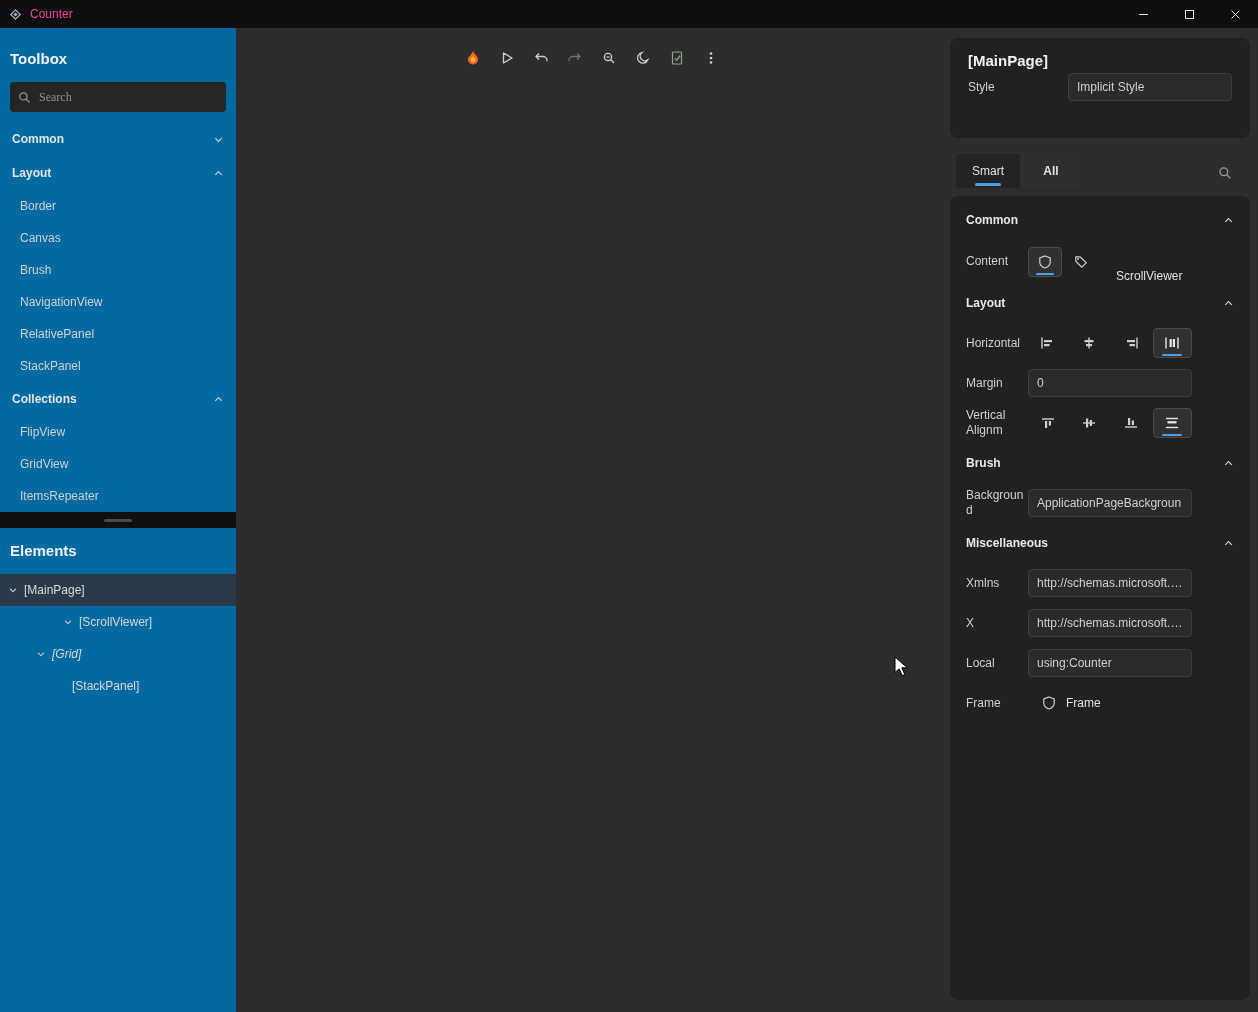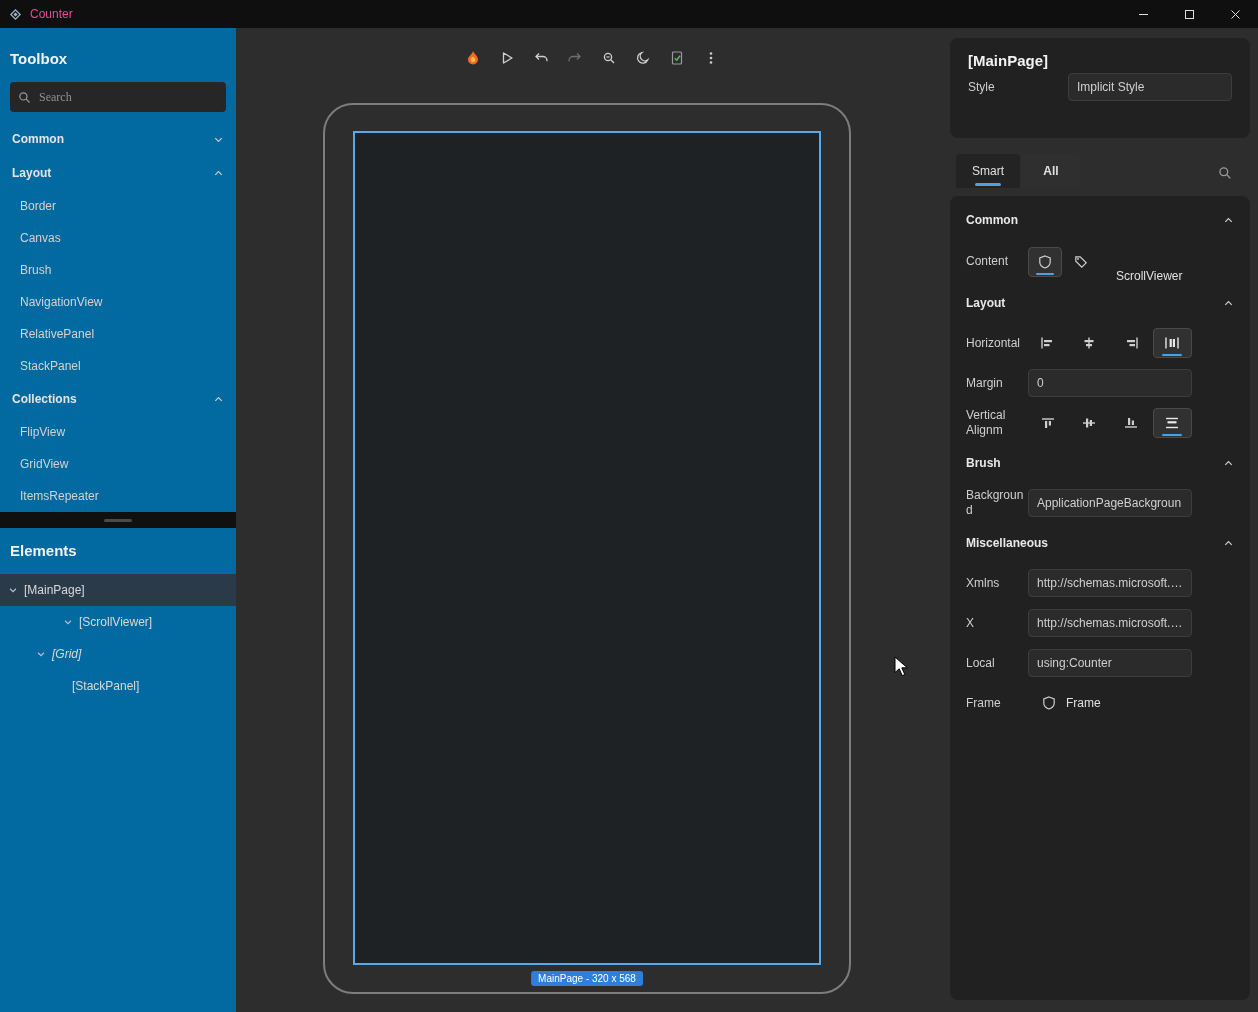--- a/index.html
+++ b/index.html
@@ -260,24 +260,20 @@
       </div>
       <div class="ct-btn">
         <svg width="16" height="16" viewBox="0 0 16 16">
             <circle cx="8" cy="3.5" r="1.3" fill="#cfcfcf"></circle>
             <circle cx="8" cy="8" r="1.3" fill="#cfcfcf"></circle>
             <circle cx="8" cy="12.5" r="1.3" fill="#cfcfcf"></circle>
           </svg>
       </div>
     </div>
 
-    <div class="phone-frame">
-      <div class="page-selection"></div>
-      <div class="page-badge">MainPage - 320 x 568</div>
-    </div>
 
     <div class="cursor">
       <svg width="20" height="22" viewBox="0 0 20 22">
           <polygon points="1,1 1,16.5 5.2,12.8 8.2,19.6 10.8,18.5 7.8,11.8 13.4,11.8" fill="#ffffff" stroke="#000000" stroke-width="1"></polygon>
         </svg>
     </div>
   </main>
 
   <aside class="inspector">
 

